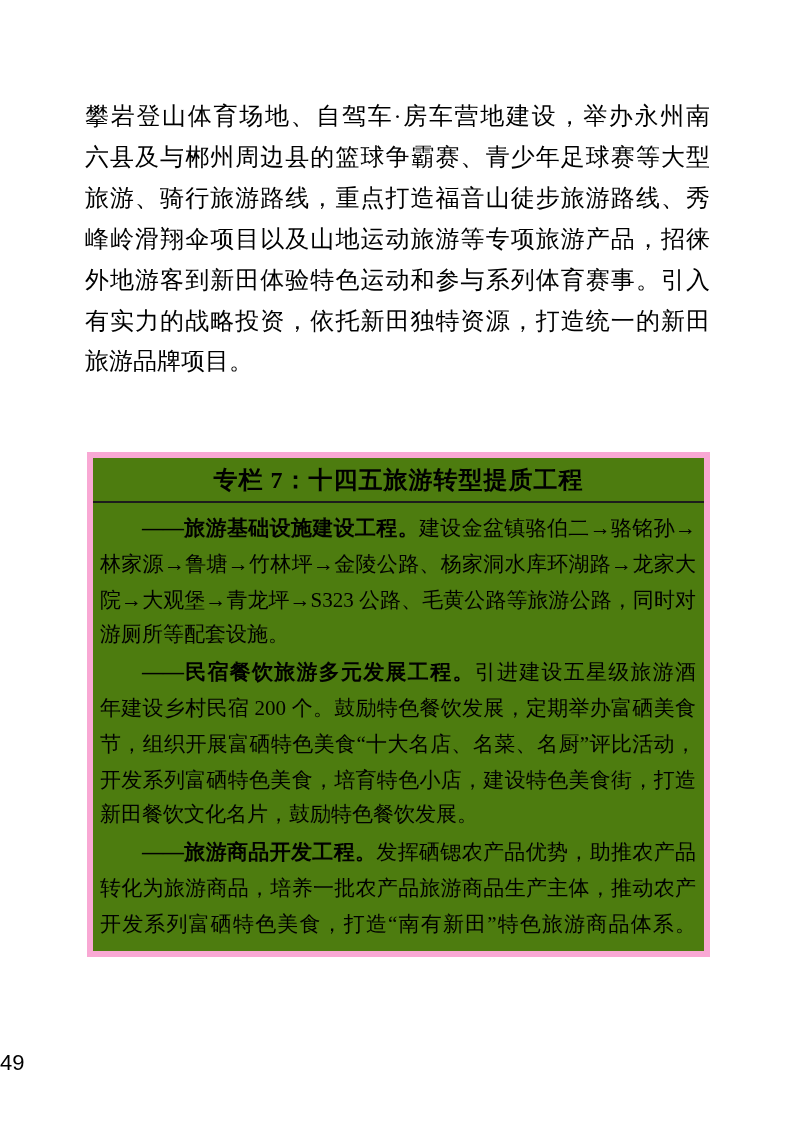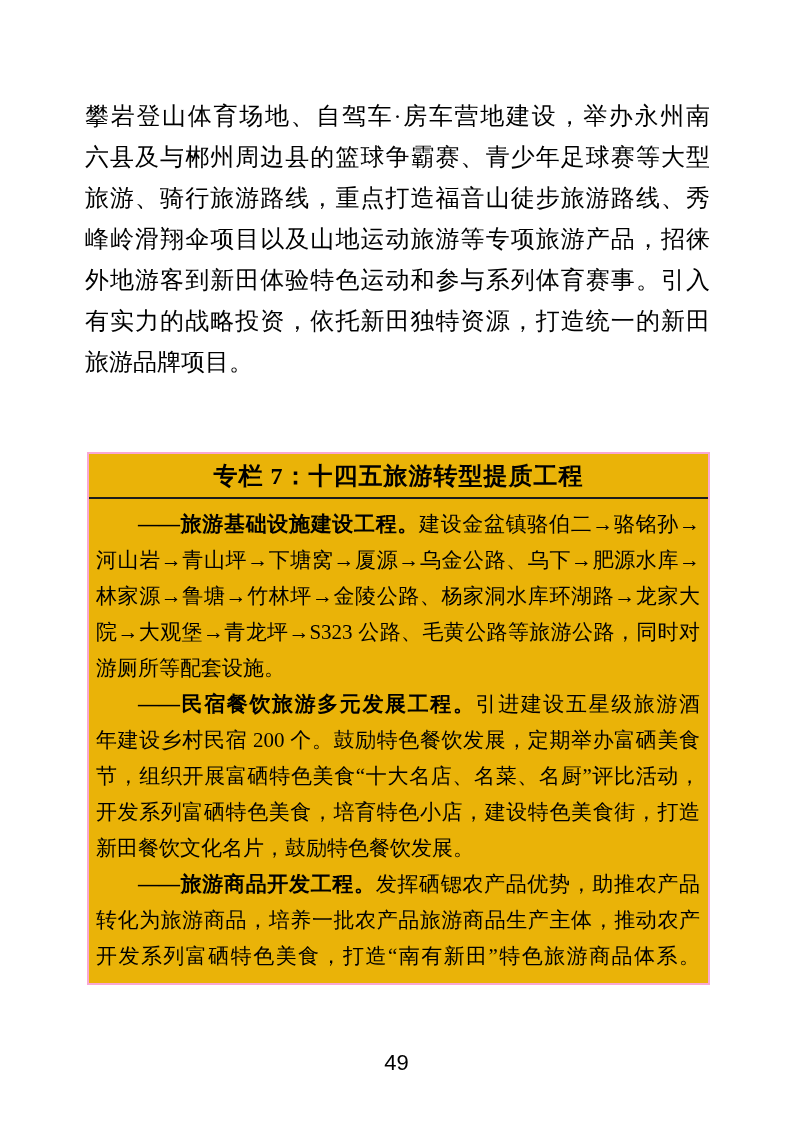--- a/index.html
+++ b/index.html
@@ -17,47 +17,48 @@
     font-size: 24px; line-height: 41px;
   }
   .line {
     white-space: nowrap;
     text-align: justify;
     text-align-last: justify;
   }
   .line.noj {
     text-align: right;
     text-align-last: left;
+    font-family: Liberation Mono, monospace;
   }
   .colbox {
     position: absolute;
     left: 87px; top: 452px; width: 623px;
-    border: 2px solid #f9a8d4;
+    border: 6px solid #f9a8d4;
     box-sizing: border-box;
-    background: #eab308;
+    background: #4d7c0f;
   }
   .colbox-header {
     height: 43px;
     border-bottom: 2px solid #1c1c1c;
     display: flex; align-items: center; justify-content: center;
     font-weight: 700;
     font-size: 24px;
     letter-spacing: 1px;
   }
   .colbox-body {
     padding: 7px 8px 9px 7px;
     font-size: 21px;
     line-height: 36px;
   }
   .firstline { text-indent: 2em; }
   .lead { font-weight: 700; }
   .page-number {
     position: absolute;
     left: 0; right: 0; top: 1050px;
-    text-align: center;
+    text-align: left;
     font-family: "Liberation Sans", "DejaVu Sans", sans-serif;
     font-size: 22px;
   }
 </style>
 </head>
 <body>
 
 <div class="intro">
   <div class="line">攀岩登山体育场地、自驾车·房车营地建设，举办永州南</div>
   <div class="line">六县及与郴州周边县的篮球争霸赛、青少年足球赛等大型</div>
@@ -67,21 +68,20 @@
   <div class="line">有实力的战略投资，依托新田独特资源，打造统一的新田</div>
   <div class="line noj">旅游品牌项目。</div>
 </div>
 
 <div class="colbox">
   <div class="colbox-header">专栏 7：十四五旅游转型提质工程</div>
   <div class="colbox-body">
 
     <div>
       <div class="line firstline"><span class="lead">——旅游基础设施建设工程。</span><span>建设金盆镇骆伯二→骆铭孙→</span></div>
-      <div class="line">河山岩→青山坪→下塘窝→厦源→乌金公路、乌下→肥源水库→</div>
       <div class="line">林家源→鲁塘→竹林坪→金陵公路、杨家洞水库环湖路→龙家大</div>
       <div class="line">院→大观堡→青龙坪→S323 公路、毛黄公路等旅游公路，同时对</div>
       <div class="line noj">游厕所等配套设施。</div>
     </div>
 
     <div>
       <div class="line firstline"><span class="lead">——民宿餐饮旅游多元发展工程。</span><span>引进建设五星级旅游酒</span></div>
       <div class="line">年建设乡村民宿 200 个。鼓励特色餐饮发展，定期举办富硒美食</div>
       <div class="line">节，组织开展富硒特色美食“十大名店、名菜、名厨”评比活动，</div>
       <div class="line">开发系列富硒特色美食，培育特色小店，建设特色美食街，打造</div>

